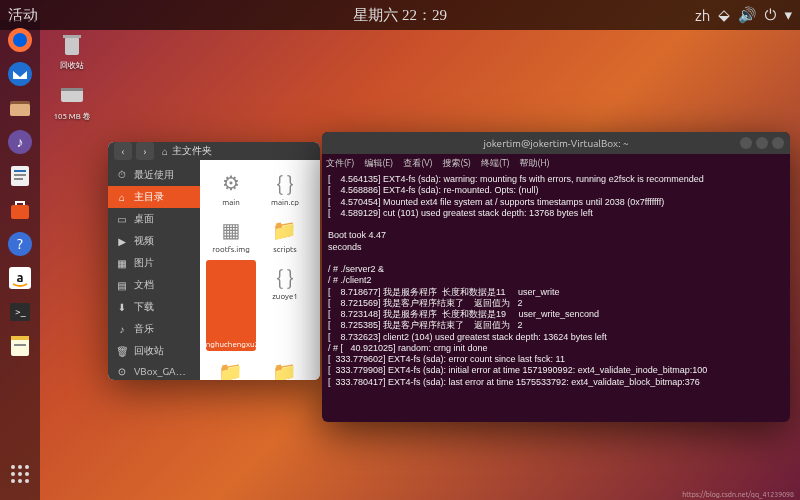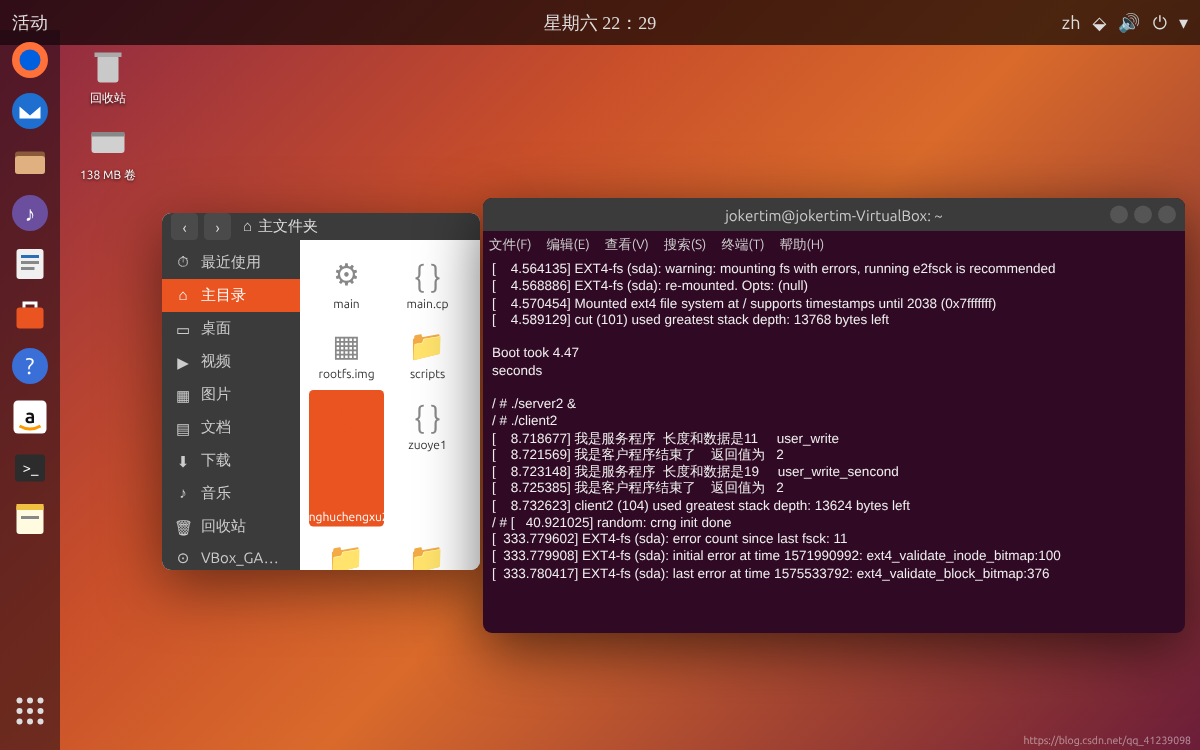--- a/index.html
+++ b/index.html
@@ -1,17 +1,17 @@
 <!DOCTYPE html>
 <html><head>
 <meta charset="utf-8">
 <style>
 * { margin: 0; padding: 0; box-sizing: border-box; }
 body { width: 800px; height: 500px; overflow: hidden; font-family: "Ubuntu", sans-serif; background: linear-gradient(135deg, #8b2744 0%, #c94f2a 35%, #d96a2b 55%, #6b1d39 100%); position: relative; font-size: 11px; color: #eee; }
-.topbar { height: 20px; background: rgba(0,0,0,0.65); display: flex; align-items: center; justify-content: space-between; padding: 15px 8px; font-size: 12px; color: #ddd; }
+.topbar { height: 20px; background: rgba(0,0,0,0.65); display: flex; align-items: center; justify-content: space-between; padding: 15px 8px; font-size: 15px; color: #ddd; }
 .topbar .center { position: absolute; left: 50%; transform: translateX(-50%); font-family: Liberation Serif, serif; }
 .topbar .right { display: flex; gap: 8px; align-items: center; margin-left: 16px; }
 .dock { position: absolute; left: 0; top: 20px; bottom: 0; width: 40px; background: rgba(30,10,20,0.55); display: flex; flex-direction: column; align-items: center; padding-top: 4px; gap: 2px; }
 .dock .icon { width: 32px; height: 32px; border-radius: 4px; display: flex; align-items: center; justify-content: center; font-size: 16px; }
 .dock .apps-btn { margin-top: auto; margin-bottom: 10px; }
 .desktop { position: absolute; left: 48px; top: 28px; display: flex; flex-direction: column; gap: 2px; }
 .desktop .di { width: 48px; display: flex; flex-direction: column; align-items: center; text-align: center; font-size: 8px; color: #fff; text-shadow: 0 1px 2px rgba(0,0,0,0.8); margin-bottom: 6px; }
 .desktop .di .ic { width: 32px; height: 32px; border-radius: 4px; display: flex; align-items: center; justify-content: center; font-size: 18px; }
 .filemgr { position: absolute; left: 108px; top: 142px; width: 212px; height: 238px; background: #f7f7f7; border-radius: 6px; box-shadow: 0 10px 40px rgba(0,0,0,0.5); overflow: hidden; display: flex; flex-direction: column; }
 .filemgr .titlebar { height: 30px; background: #3b3b3b; display: flex; align-items: center; padding: 0 6px; gap: 4px; color: #ddd; font-size: 10px; }
@@ -142,21 +142,21 @@
       </div>
     <span>回收站</span>
   </div>
   <div class="di">
     <div class="ic">
         <svg width="30" height="30">
           <rect x="4" y="8" width="22" height="14" rx="2" fill="#d0d0d0"></rect>
           <rect x="4" y="8" width="22" height="3" fill="#888"></rect>
         </svg>
       </div>
-    <span>138 MB 卷</span>
+    <span>105 MB 卷</span>
   </div>
 </div>
 
 <div class="filemgr">
   <div class="titlebar">
     <div class="navbtn">‹</div>
     <div class="navbtn">›</div>
     <span style="margin-left:4px">⌂</span>
     <span>主文件夹</span>
   </div>

